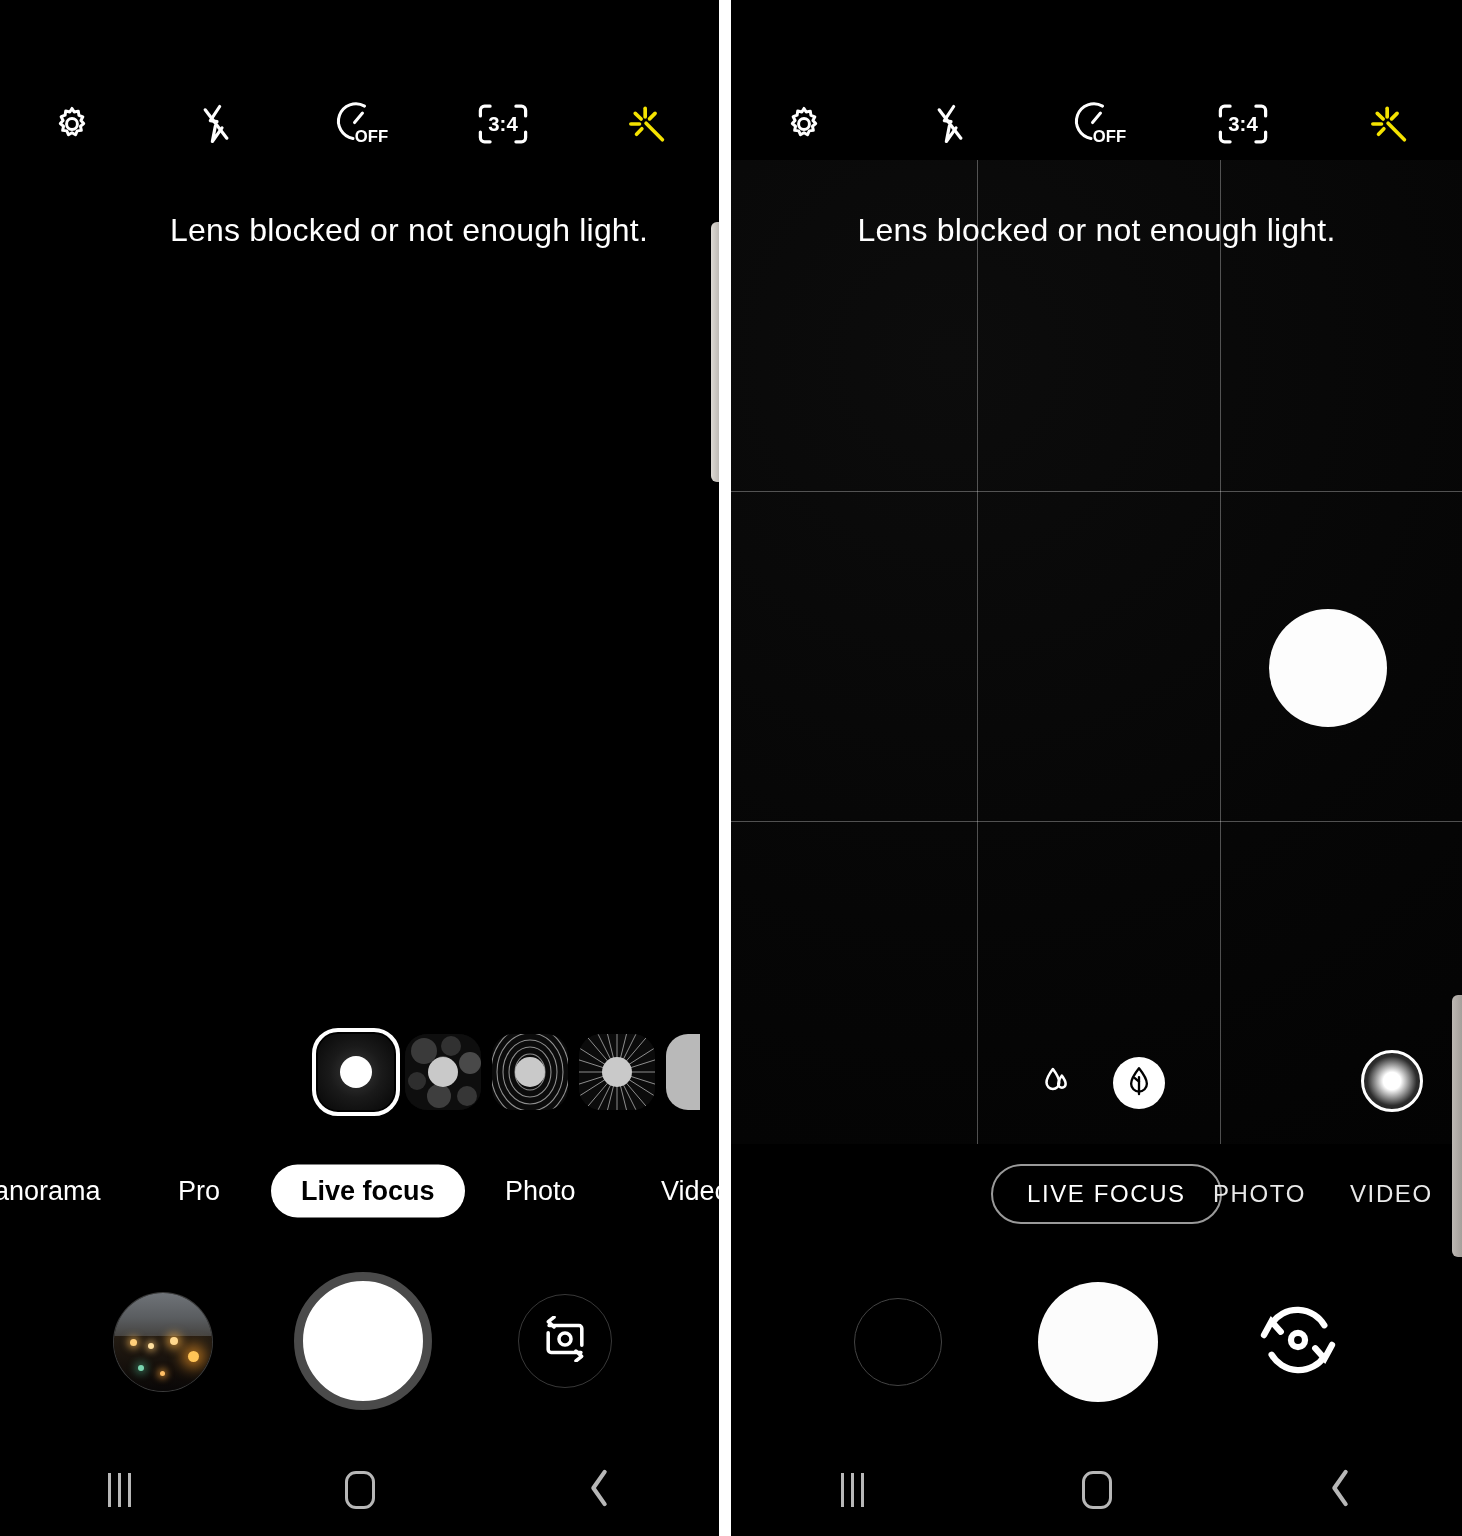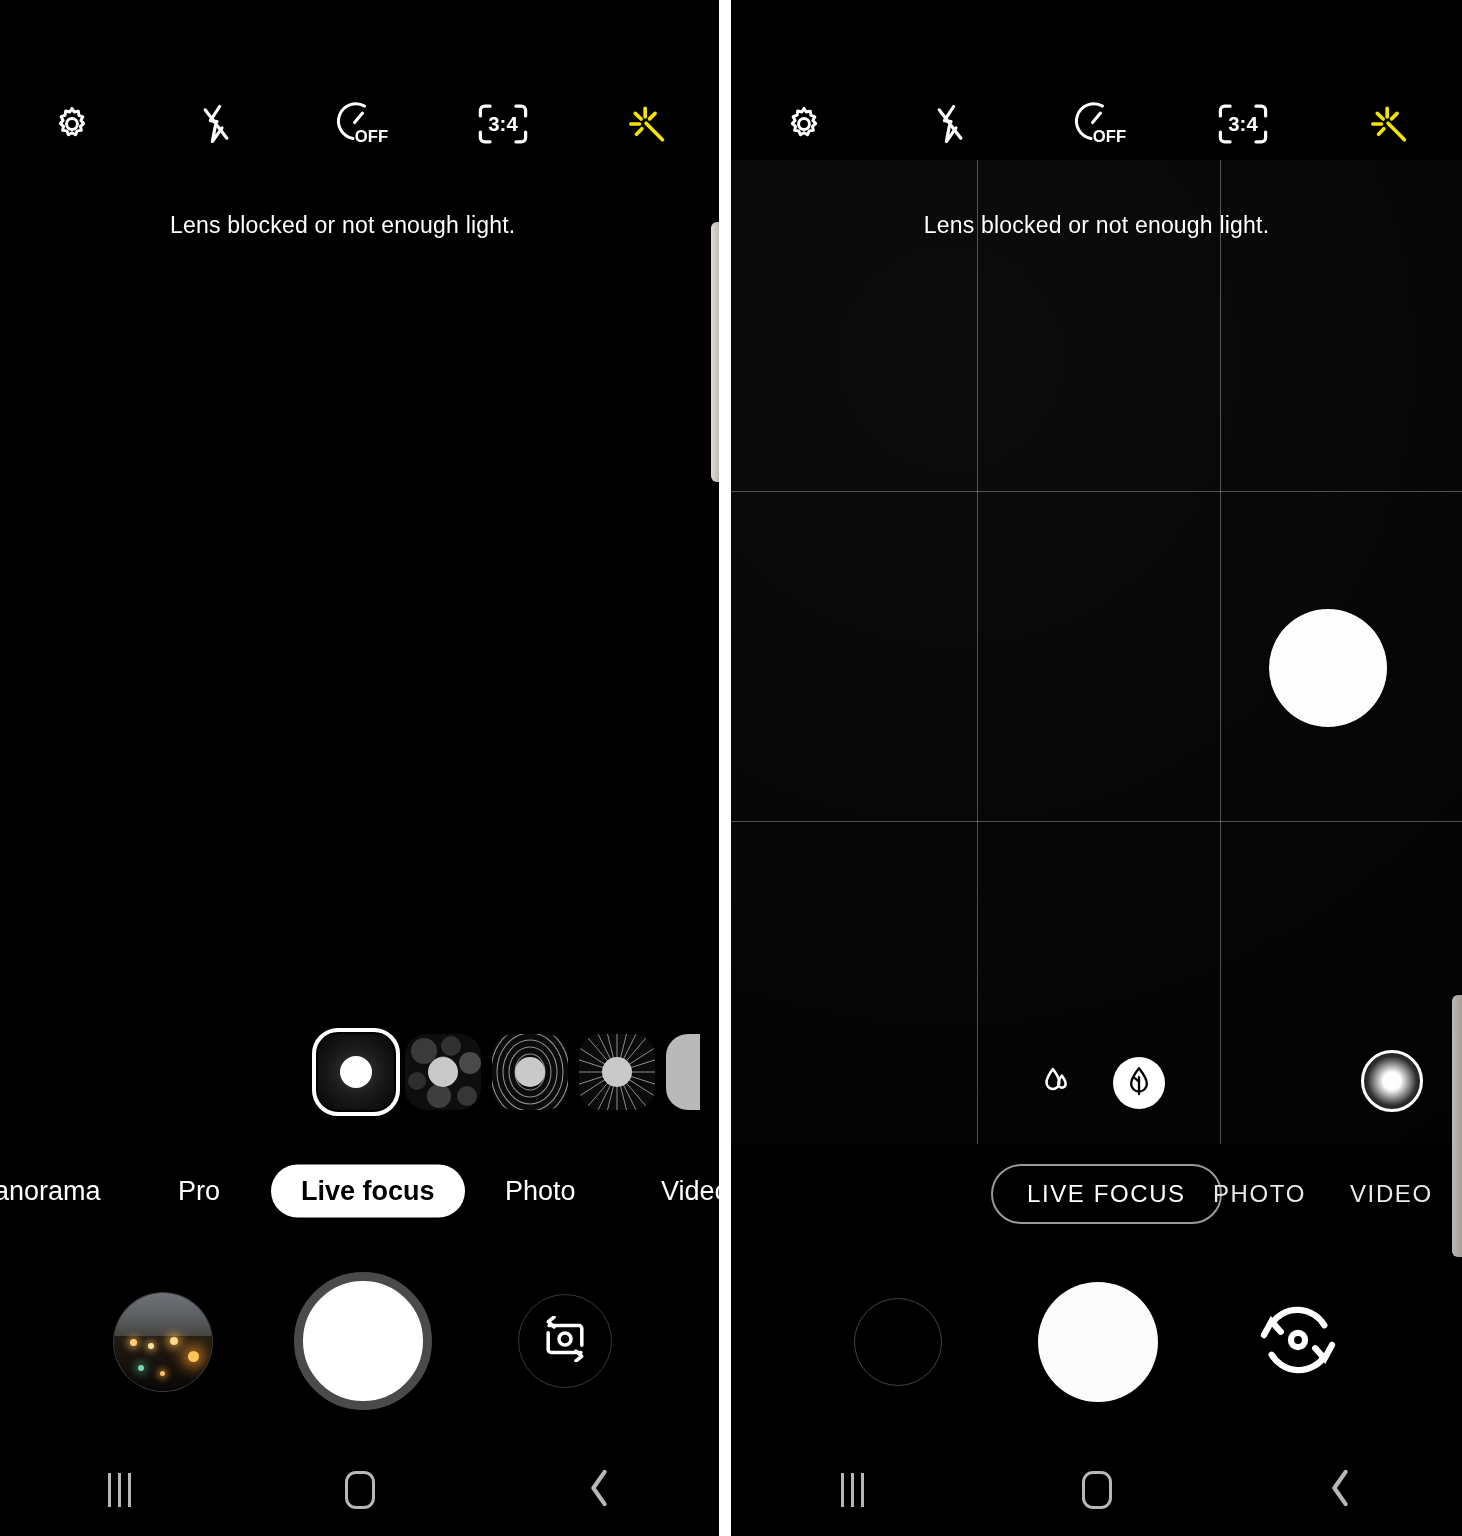--- a/index.html
+++ b/index.html
@@ -82,21 +82,21 @@
   .preview-right { top: 160px; height: 984px;
                    background:
                      radial-gradient(circle at 30% 20%, #0c0c0c 0%, #060606 60%, #030303 100%);
   }
   .notice {
     position: absolute;
     left: 0; right: 0;
     top: 52px;
     text-align: center;
     color: #ffffff;
-    font-size: 23px;
+    font-size: 32px;
     letter-spacing: 0.2px;
   }
   .notice-left { text-align: left; padding-left: 170px; }
 
   
   .gridline { position: absolute; background: rgba(255,255,255,0.30); }
   .gv { width: 1px; top: 0; bottom: 0; }
   .gh { height: 1px; left: 0; right: 0; }
 
   

